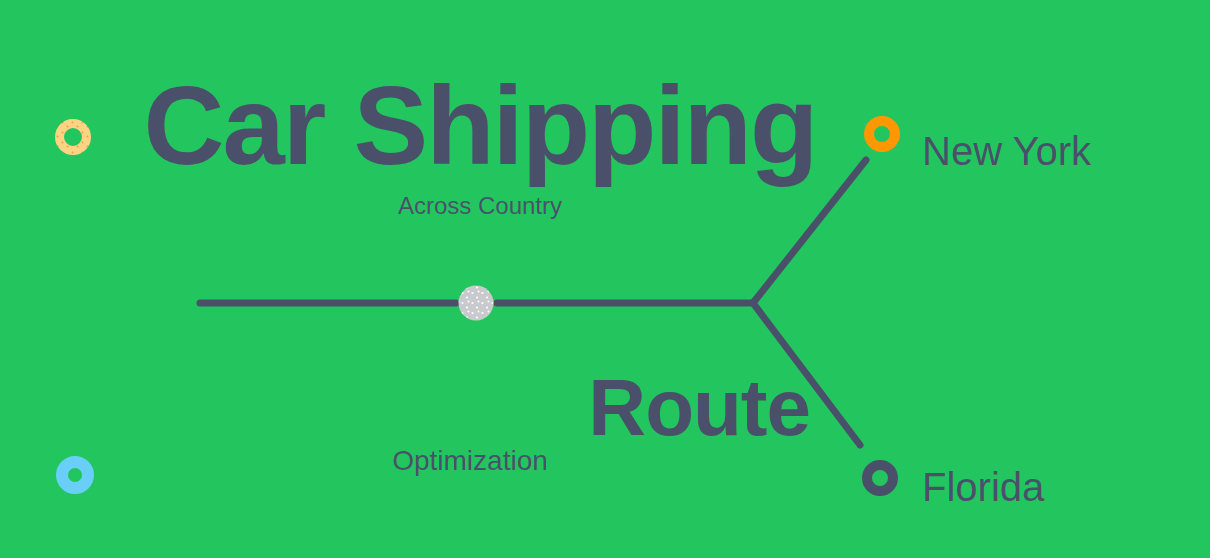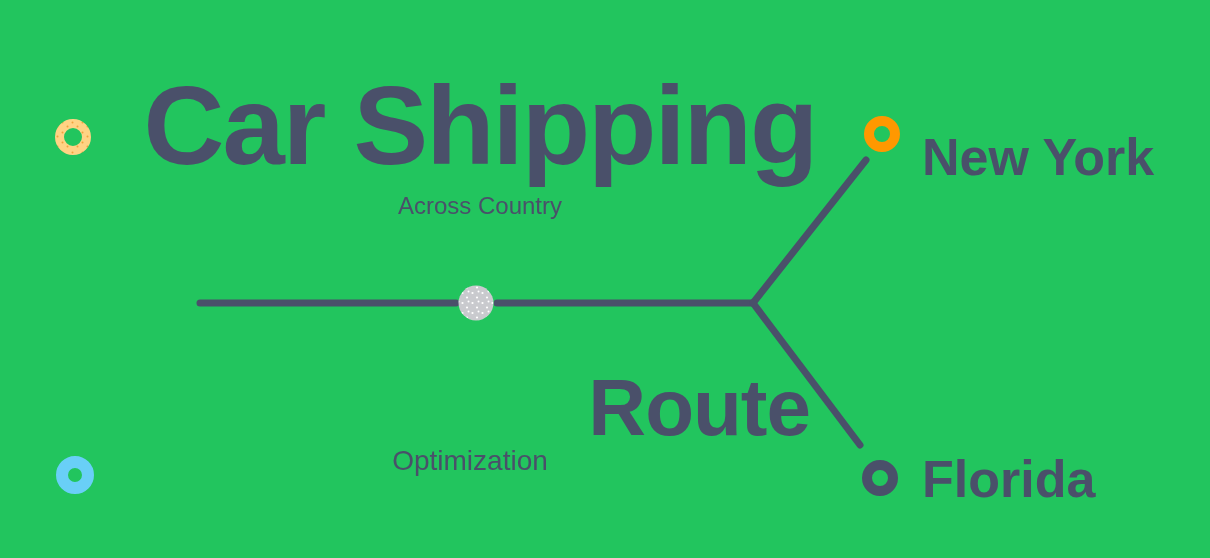--- a/index.html
+++ b/index.html
@@ -67,29 +67,29 @@
   .route-sub {
     margin: -4px 0 0 0;
     font-size: 28px;
     font-weight: 500;
     line-height: 1.2;
     color: #4A506A;
     white-space: nowrap;
   }
   .dest-label {
     position: absolute;
-    font-size: 52px;
-    font-weight: 700;
+    font-size: 40px;
+    font-weight: 400;
     line-height: 1.0;
     color: #4A506A;
     white-space: nowrap;
     text-align: center;
   }
   .dest-label.new-york { left: 922px; top: 131px; }
-  .dest-label.florida  { left: 922px; top: 453px; }
+  .dest-label.florida  { left: 922px; top: 467px; }
 </style>
 </head>
 <body>
 
 <div class="canvas">
 
   <svg class="gfx-layer" viewBox="0 0 1210 558" aria-hidden="true">
     <defs>
       <pattern id="speckle-yellow" width="10" height="10" patternUnits="userSpaceOnUse">
         <rect width="10" height="10" fill="#FFD384"></rect>

